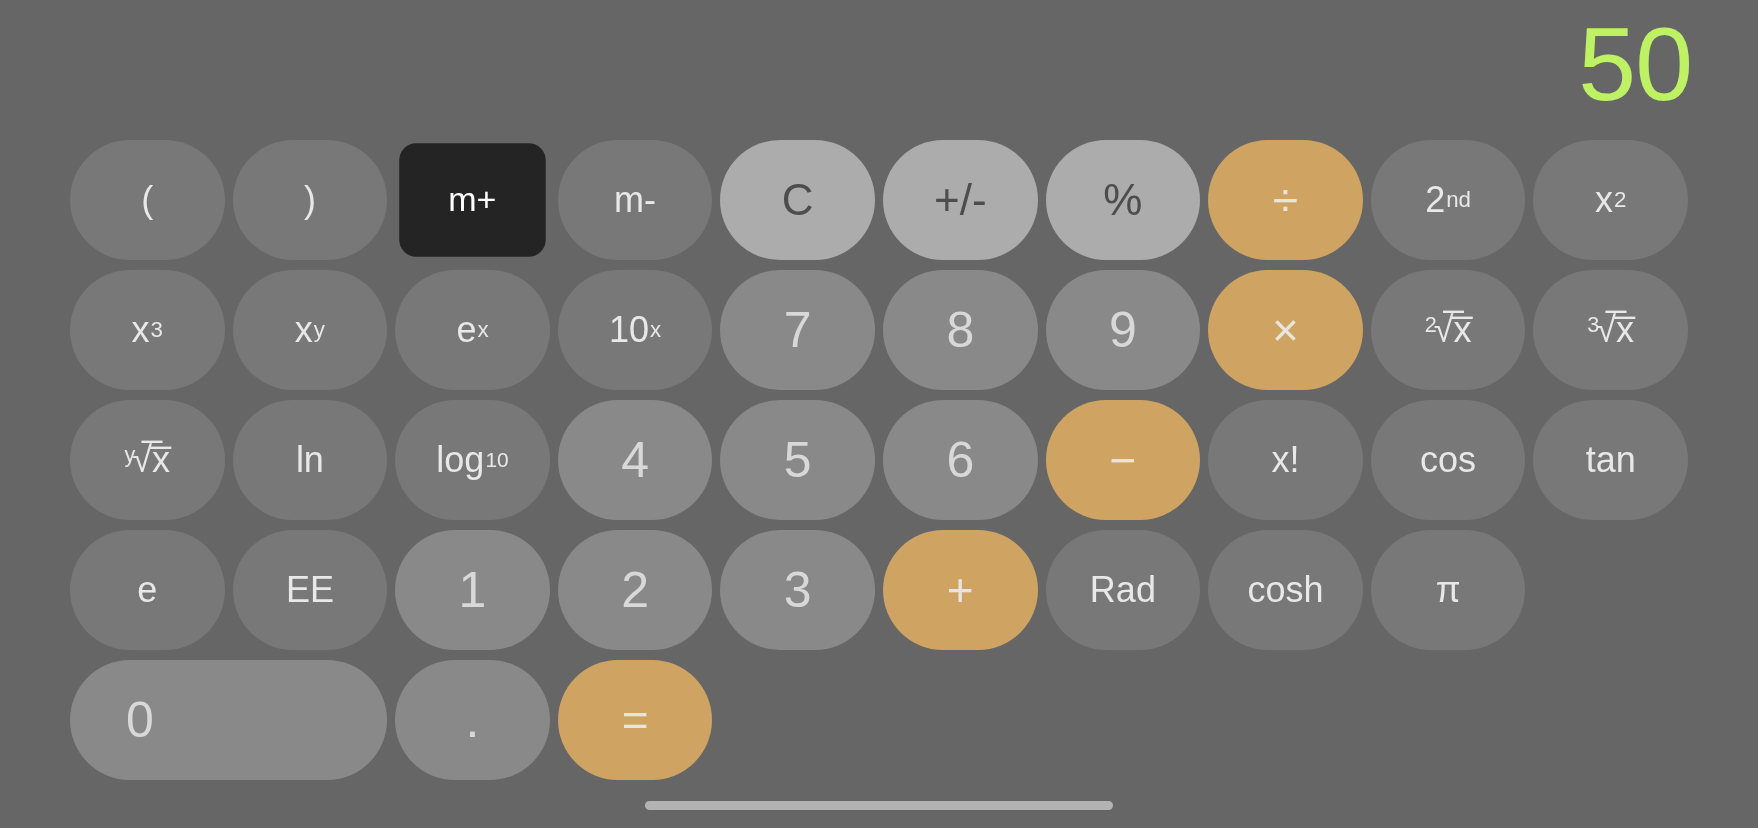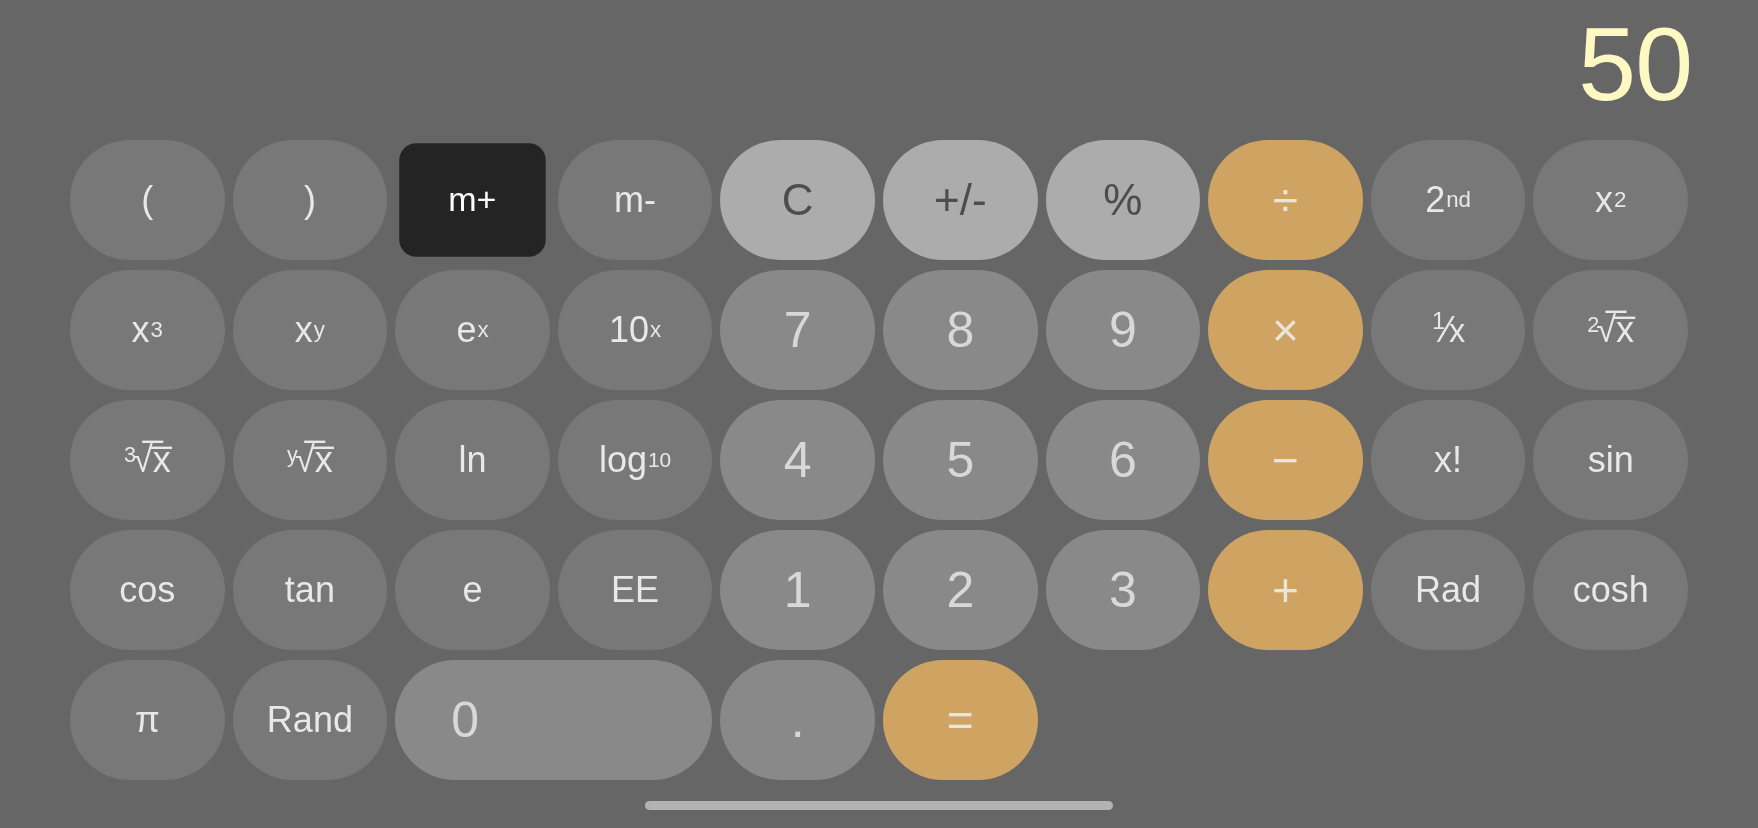--- a/index.html
+++ b/index.html
@@ -32,21 +32,21 @@
     width: 1758px;
     height: 130px;
   }
   #display-value {
     position: absolute;
     right: 66px;
     top: 8px;
     font-size: 104px;
     line-height: 112px;
     font-weight: 300;
-    color: #fef9c3;
+    color: #bef264;
     letter-spacing: -1px;
     text-align: right;
     white-space: nowrap;
     font-family: "Liberation Sans", sans-serif;
   }
 
   
   #keypad {
     position: absolute;
     left: 70px;
@@ -241,23 +241,20 @@
       <div class="key num">
         <span>8</span>
       </div>
       <div class="key num">
         <span>9</span>
       </div>
       <div class="key op">
         <span class="opglyph">×</span>
       </div>
       <div class="key func">
-        <span class="frac"><span class="n">1</span><span>⁄</span><span class="d">x</span></span>
-      </div>
-      <div class="key func">
         <span class="radical">
           <span class="idx">2</span>
           <span class="rad">√̅x̅</span>
         </span>
       </div>
       <div class="key func">
         <span class="radical">
           <span class="idx">3</span>
           <span class="rad">√̅x̅</span>
         </span>
@@ -284,23 +281,20 @@
       <div class="key num">
         <span>6</span>
       </div>
       <div class="key op">
         <span class="opglyph">−</span>
       </div>
       <div class="key func">
         <span>x!</span>
       </div>
       <div class="key func">
-        <span>sin</span>
-      </div>
-      <div class="key func">
         <span>cos</span>
       </div>
       <div class="key func">
         <span>tan</span>
       </div>
       <div class="key func">
         <span>e</span>
       </div>
       <div class="key func">
         <span>EE</span>
@@ -318,23 +312,20 @@
         <span class="opglyph">+</span>
       </div>
       <div class="key func">
         <span>Rad</span>
       </div>
       <div class="key func">
         <span>cosh</span>
       </div>
       <div class="key func">
         <span>π</span>
-      </div>
-      <div class="key func">
-        <span>Rand</span>
       </div>
       <div class="key num wide">
         <span>0</span>
       </div>
       <div class="key num">
         <span>.</span>
       </div>
       <div class="key op">
         <span class="opglyph">=</span>
       </div>

